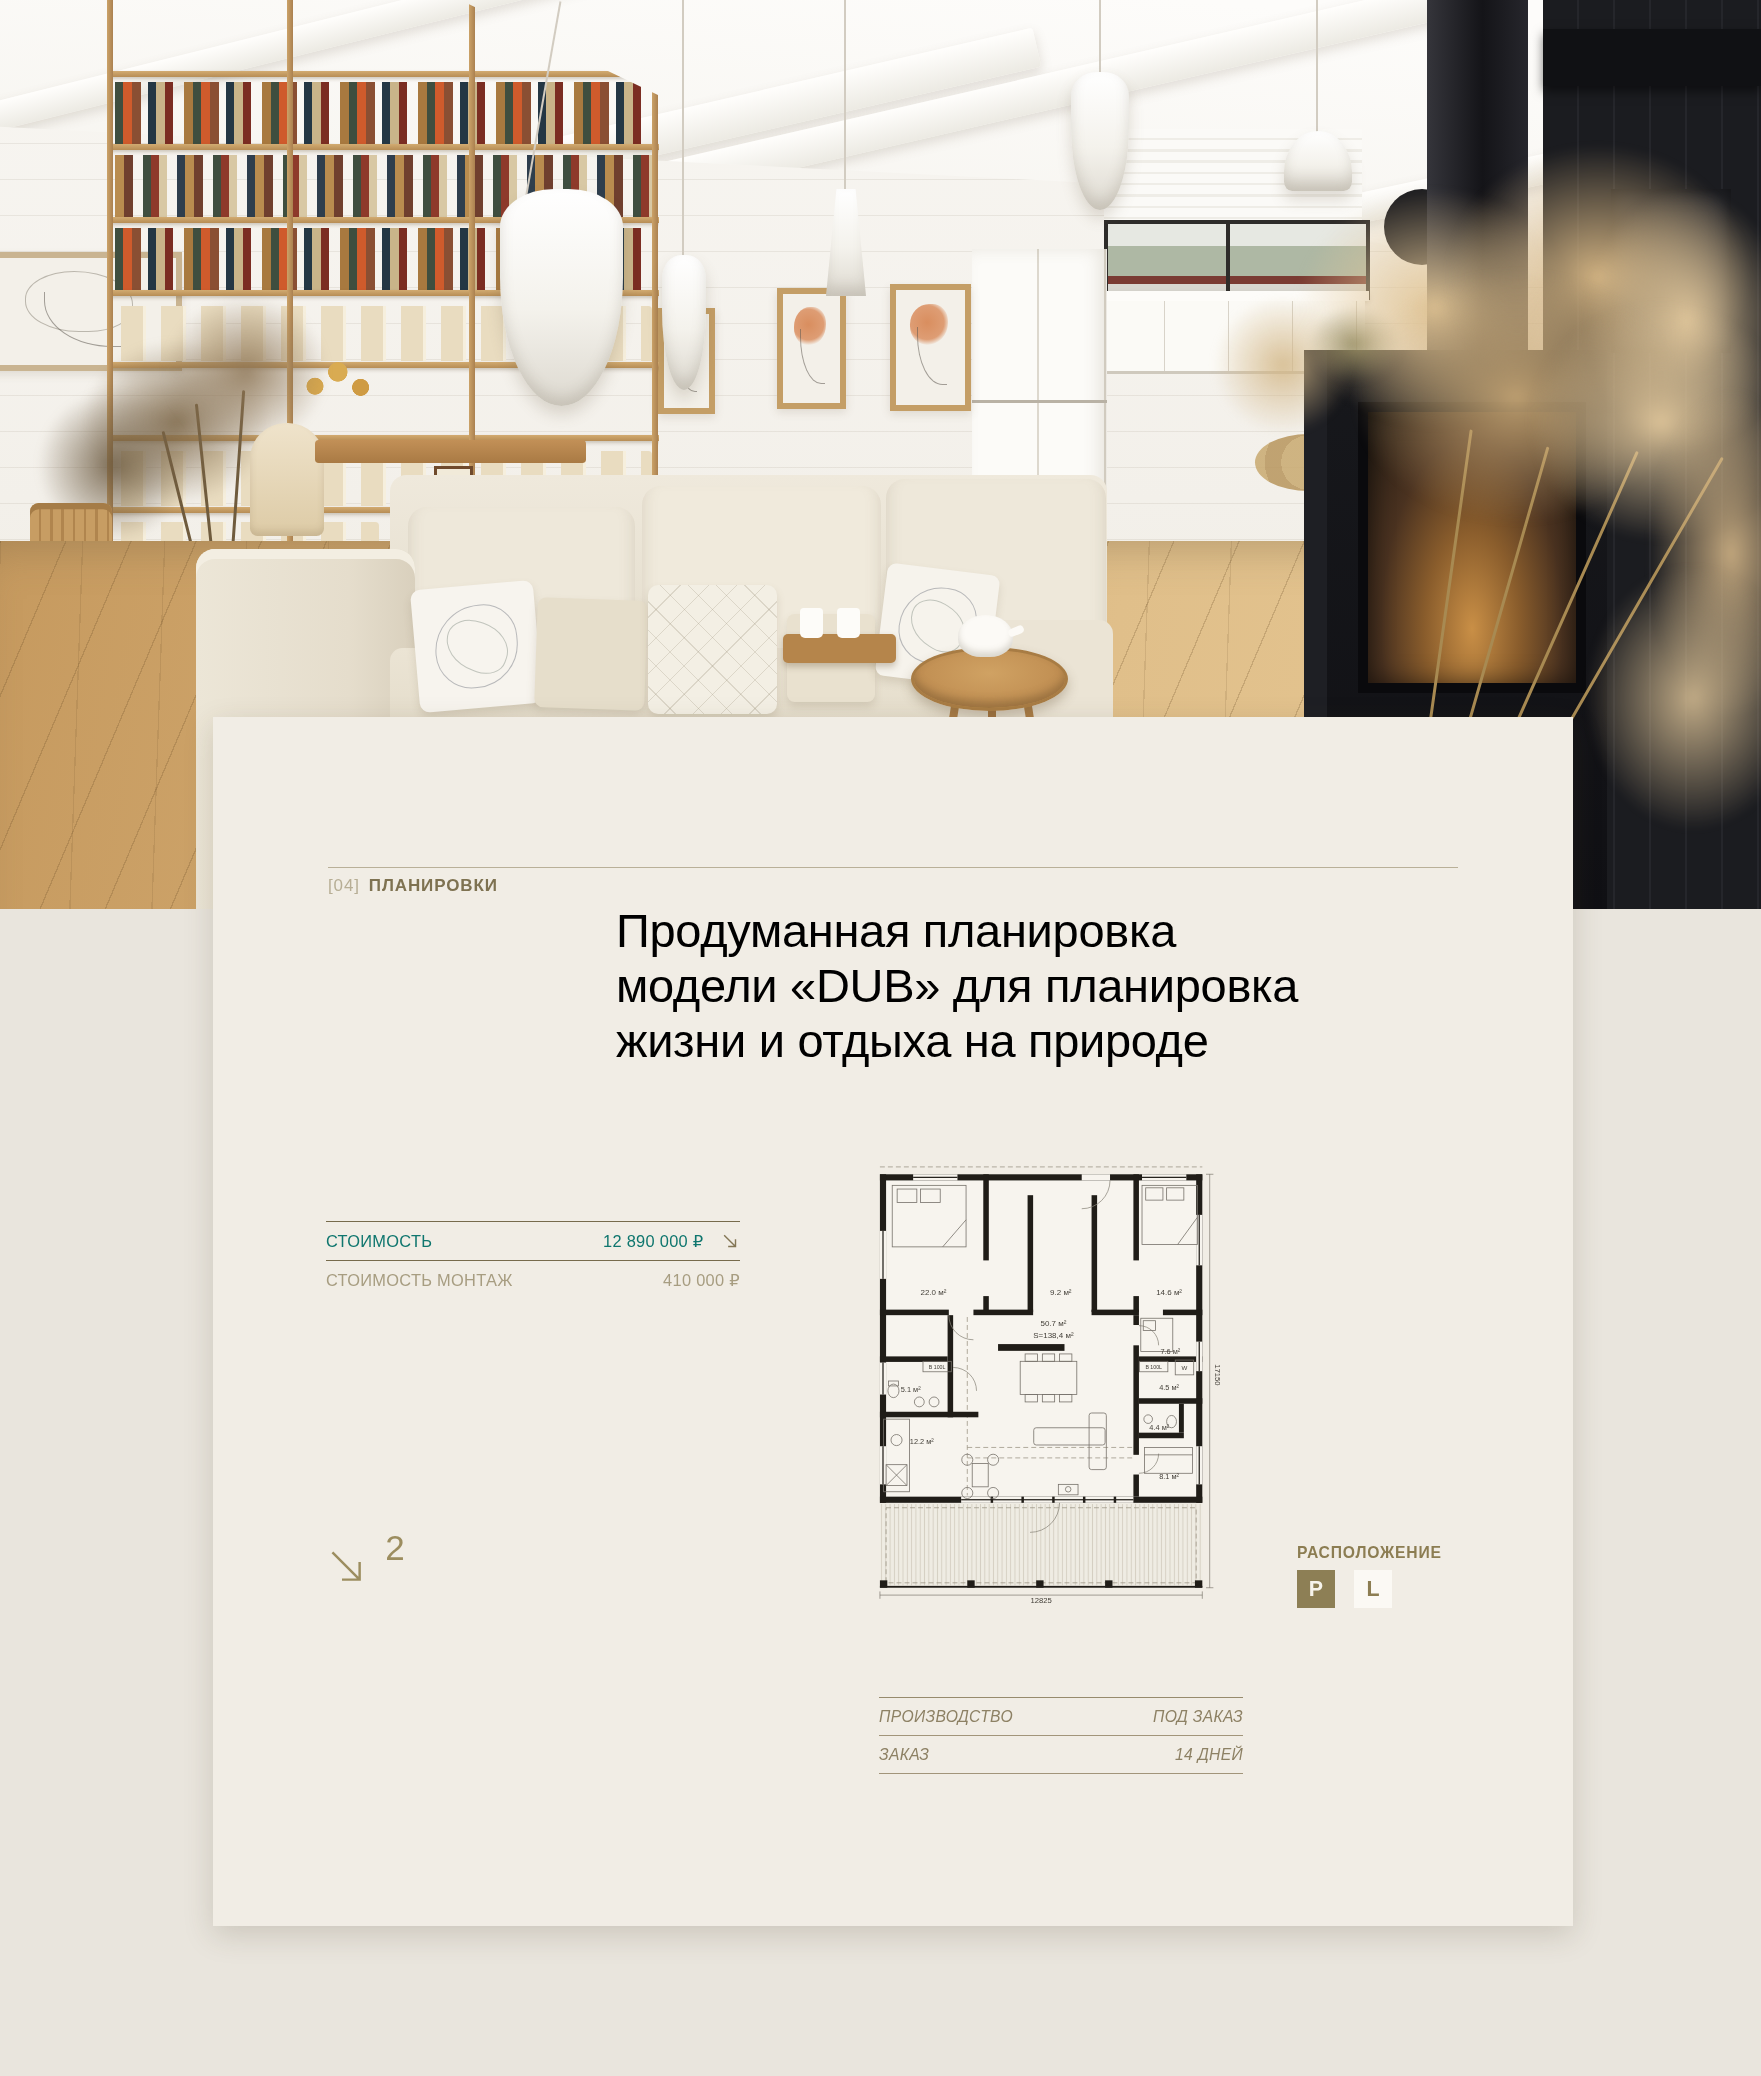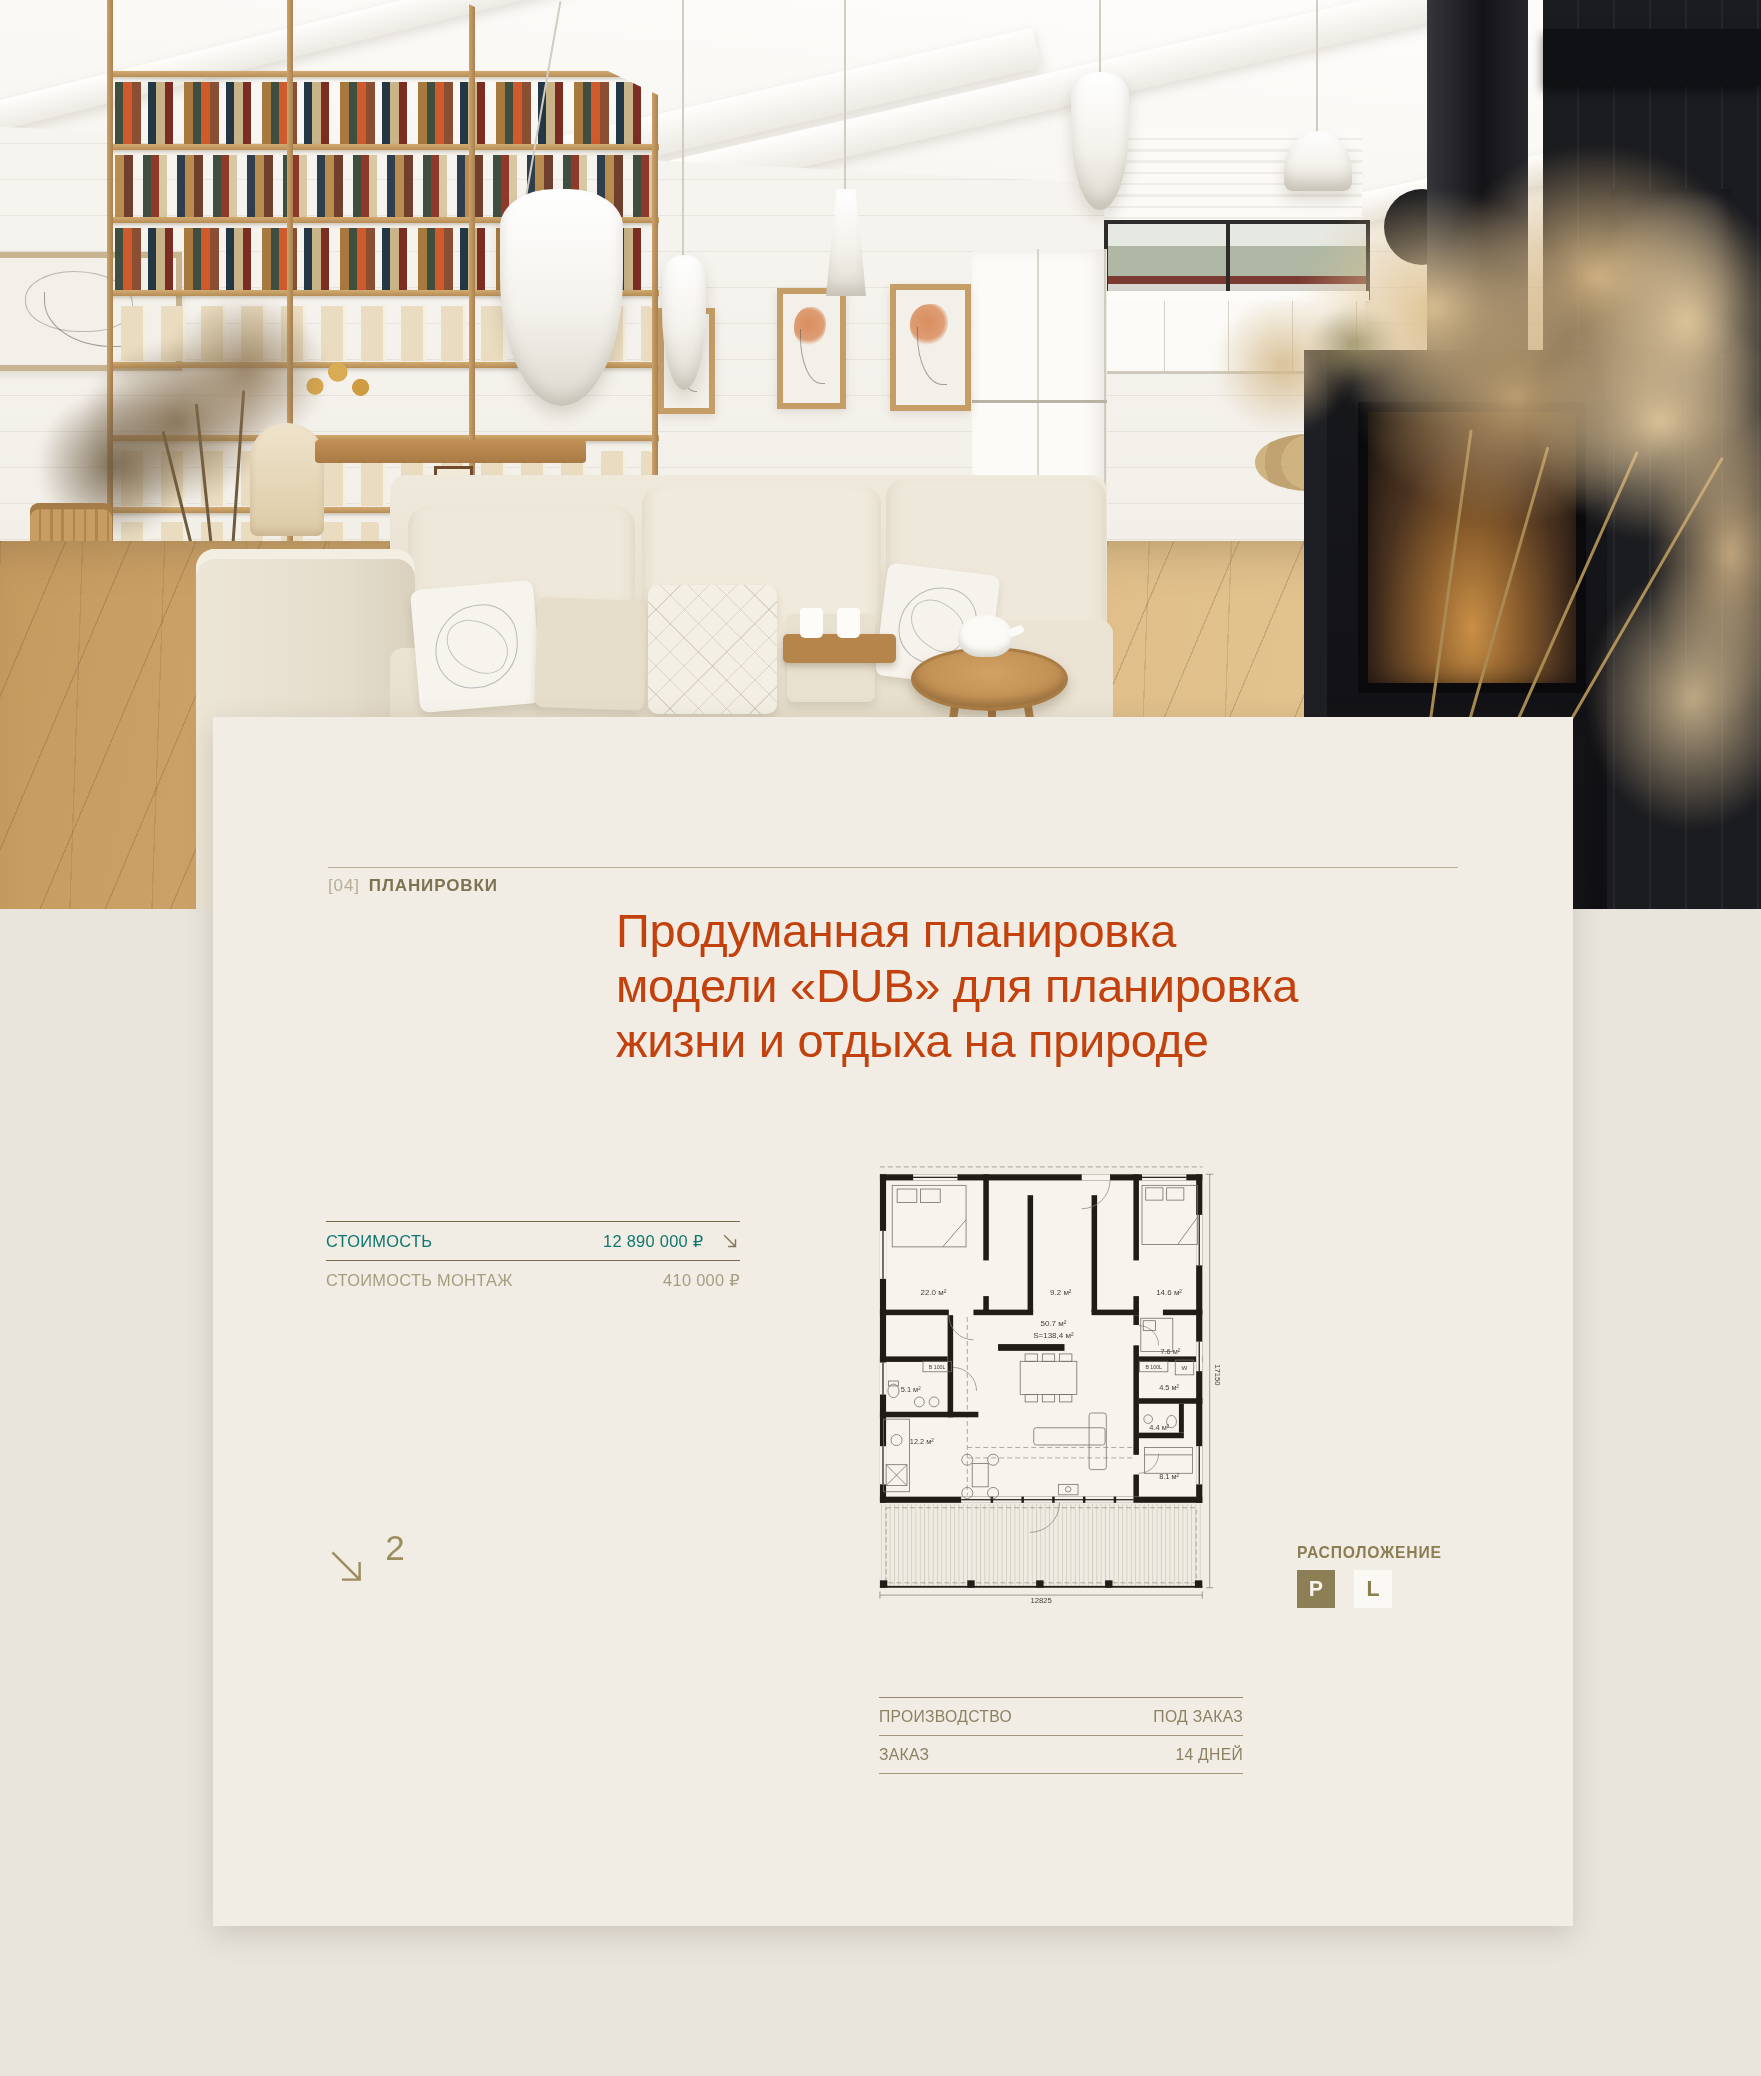--- a/index.html
+++ b/index.html
@@ -48,21 +48,21 @@
   .plume{border-radius:50%;filter:blur(4.4px);}
   .stem{width:2.5px;border-radius:1.9px;background:#a88a52;}
 
   
   .card{left:193px;top:717px;width:1360px;height:1209px;background:#f1ede5;
         box-shadow:0 8.8px 28px rgba(70,60,40,.18);margin-left:20px;}
   .rule{left:115px;top:150px;width:1130px;height:1.3px;background:#b9b098;}
   .sec{left:115px;top:159px;font-size:17px;letter-spacing:0.9px;}
   .sec .idx{color:#b7ae95;font-weight:400;}
   .sec .lbl{color:#7e7251;font-weight:700;margin-left:8.8px;}
-  .headline{left:403px;top:186px;width:761px;color:#c2410c;font-size:47px;line-height:55px;
+  .headline{left:403px;top:186px;width:761px;color:#000000;font-size:47px;line-height:55px;
         font-weight:400;letter-spacing:-0.3px;}
   .headline span{display:block;}
 
   .ptable{left:113px;top:504px;width:414px;}
   .prow{display:flex;justify-content:space-between;align-items:center;height:38px;font-size:16.4px;letter-spacing:0.3px;}
   .prow-main{border-top:1.3px solid #776b4c;border-bottom:1.3px solid #776b4c;color:#0f766e;}
   .prow-mut{color:#a79d81;}
   .prow-b{border-bottom:0.6px solid #c3b99f;}
   .vwrap{display:flex;align-items:center;gap:16.4px;}
 
@@ -72,21 +72,21 @@
 
   .plan{left:662px;top:440px;width:347px;height:448px;}
   .plan text{font-family:"Liberation Sans","DejaVu Sans",sans-serif;fill:#45413a;}
 
   .loc-label{left:1084px;top:827px;font-size:15.7px;font-weight:700;letter-spacing:0.8px;color:#8c7d52;}
   .loc-btn{top:853px;width:38px;height:38px;display:flex;align-items:center;justify-content:center;
            font-size:21.4px;font-weight:700;cursor:pointer;}
   .loc-p{left:1084px;background:#8d7f55;color:#f7f4ec;}
   .loc-l{left:1141px;background:#fbf9f4;color:#8c7d52;}
 
-  .dtable{left:666px;top:980px;width:364px;}
+  .dtable{left:666px;top:980px;width:364px;font-style:italic;}
   .drow{display:flex;justify-content:space-between;align-items:center;height:37px;
         font-size:15.7px;letter-spacing:0.3px;color:#8d8164;border-bottom:1.3px solid #a2957a;}
   .dtable .drow:first-child{border-top:1.3px solid #978b6d;}
 </style>
 </head>
 <body>
 
 <div class="stage">
 
   <div class="a hero">

